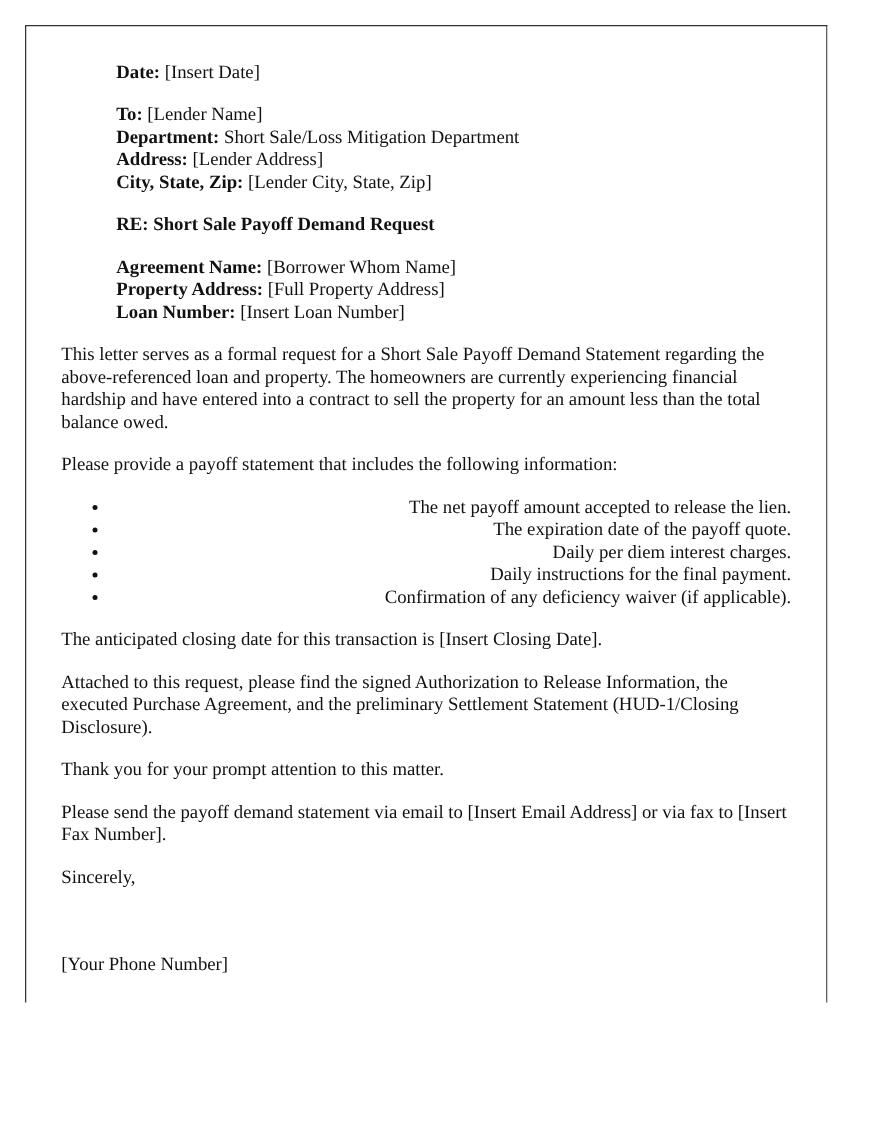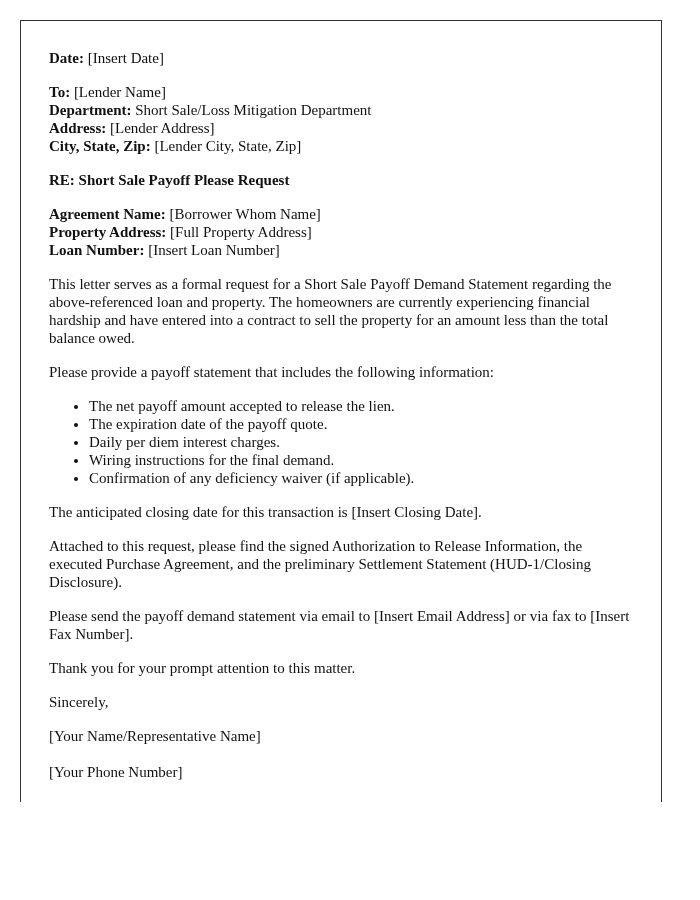--- a/index.html
+++ b/index.html
@@ -10,23 +10,23 @@
   }
   .page {
     box-sizing: border-box;
     width: 642px; min-height: 900px;
     border: 1px solid #333333; border-bottom: none;
     padding: 28px 28px 0 28px;
     font-family: "Liberation Serif", "DejaVu Serif", serif;
     font-size: 15px; line-height: 18px; color: #111111;
   }
   .page p { margin: 0 0 16px 0; }
-  .page b { font-weight: bold; }
+  .page b { font-weight: bold; margin-left: 44px; }
   .page ul { margin: 0 0 16px 0; padding-left: 40px; }
-  .page li { margin: 0; }
+  .page li { margin: 0; text-align: right; }
 </style>
 </head>
 <body>
 
 <div class="page-clip">
   <div class="page">
 
     <p>
       <b>Date:</b>
       <span>[Insert Date]</span>
@@ -37,49 +37,49 @@
       <span>[Lender Name]</span><br>
       <b>Department:</b>
       <span>Short Sale/Loss Mitigation Department</span><br>
       <b>Address:</b>
       <span>[Lender Address]</span><br>
       <b>City, State, Zip:</b>
       <span>[Lender City, State, Zip]</span>
     </p>
 
     <p>
-      <b>RE: Short Sale Payoff Please Request</b>
+      <b>RE: Short Sale Payoff Demand Request</b>
     </p>
 
     <p>
       <b>Agreement Name:</b>
       <span>[Borrower Whom Name]</span><br>
       <b>Property Address:</b>
       <span>[Full Property Address]</span><br>
       <b>Loan Number:</b>
       <span>[Insert Loan Number]</span>
     </p>
 
     <p>This letter serves as a formal request for a Short Sale Payoff Demand Statement regarding the above-referenced loan and property. The homeowners are currently experiencing financial hardship and have entered into a contract to sell the property for an amount less than the total balance owed.</p>
     <p>Please provide a payoff statement that includes the following information:</p>
 
     <ul>
       <li>The net payoff amount accepted to release the lien.</li>
       <li>The expiration date of the payoff quote.</li>
       <li>Daily per diem interest charges.</li>
-      <li>Wiring instructions for the final demand.</li>
+      <li>Daily instructions for the final payment.</li>
       <li>Confirmation of any deficiency waiver (if applicable).</li>
     </ul>
 
     <p>The anticipated closing date for this transaction is [Insert Closing Date].</p>
     <p>Attached to this request, please find the signed Authorization to Release Information, the executed Purchase Agreement, and the preliminary Settlement Statement (HUD-1/Closing Disclosure).</p>
+    <p>Thank you for your prompt attention to this matter.</p>
     <p>Please send the payoff demand statement via email to [Insert Email Address] or via fax to [Insert Fax Number].</p>
-    <p>Thank you for your prompt attention to this matter.</p>
     <p>Sincerely,</p>
 
     <p>
-      <span>[Your Name/Representative Name]</span><br>
+      <br>
       <br>
       <span>[Your Phone Number]</span>
     </p>
 
   </div>
 </div>
 
 </body></html>

